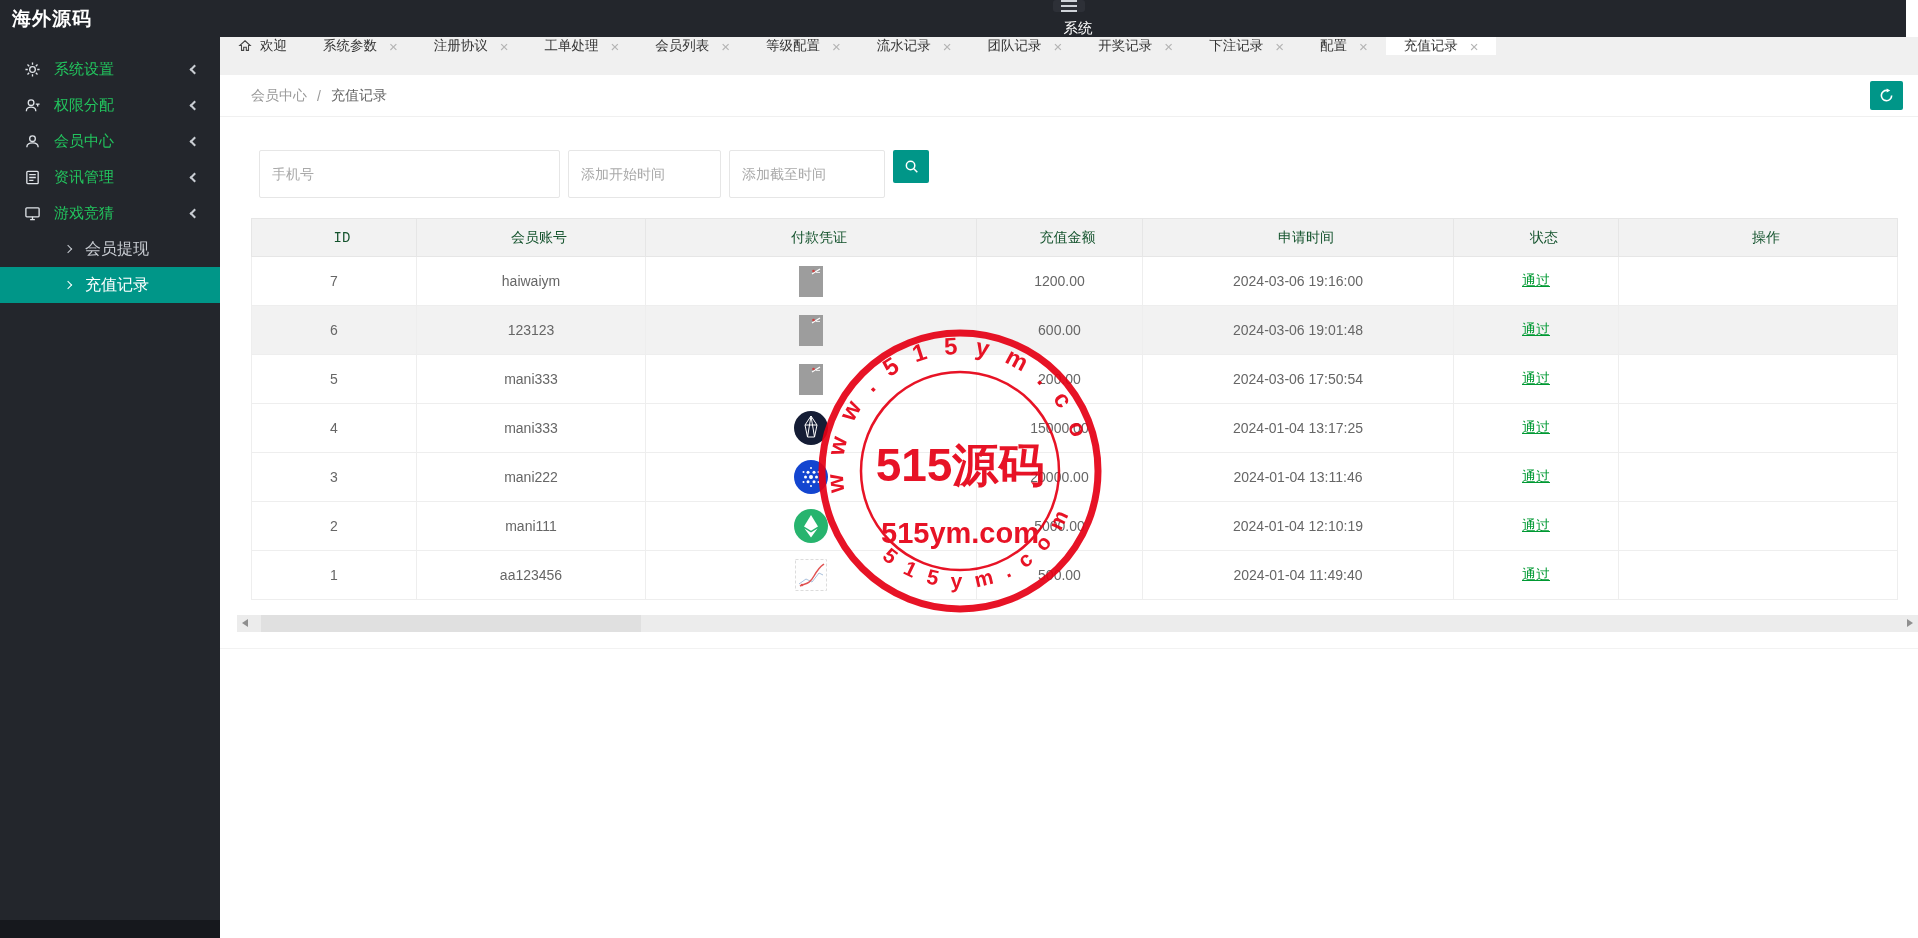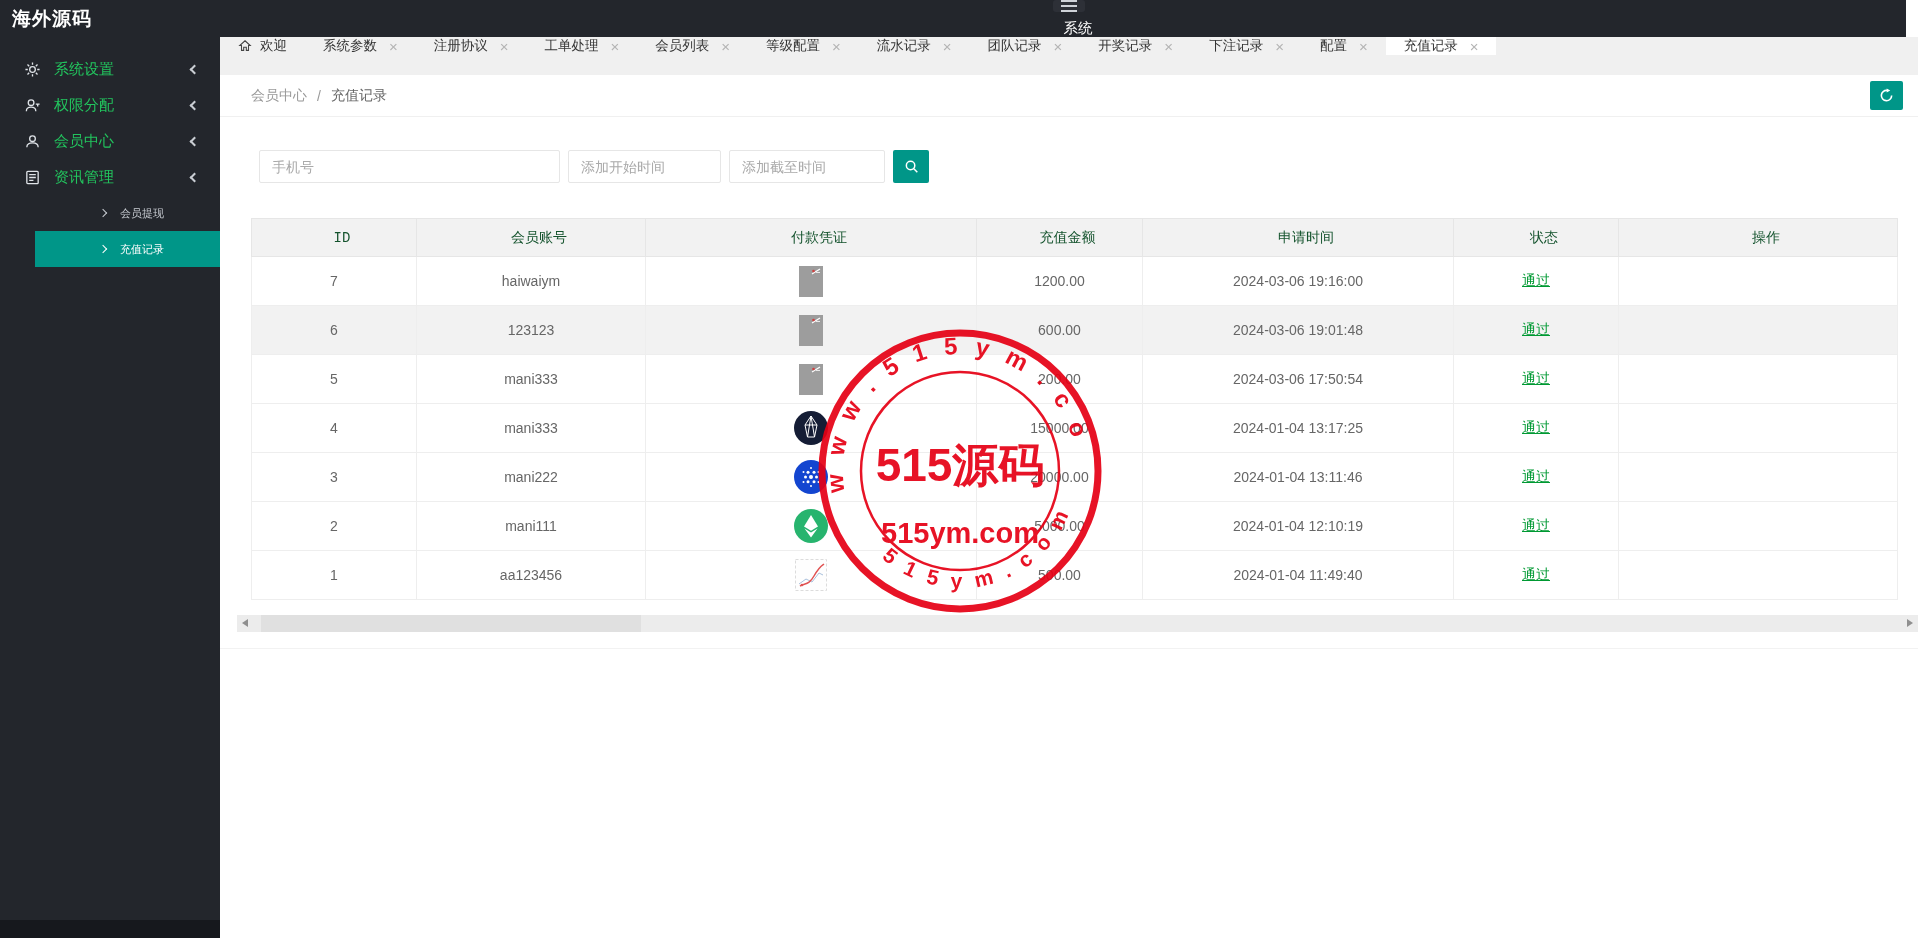--- a/index.html
+++ b/index.html
@@ -11,21 +11,21 @@
   .brand{height:37px;line-height:37px;padding-left:12px;color:#fff;font-size:19px;font-weight:bold;letter-spacing:1px;}
   .menu{margin-top:14px;}
   .menu-item{height:36px;display:flex;align-items:center;padding:0 22px 0 24px;color:#22c55e;font-size:15px;cursor:pointer;}
   .mi-icon{width:17px;height:17px;margin-right:13px;display:inline-flex;}
   .mi-icon svg{width:17px;height:17px;}
   .menu-item .chev{margin-left:auto;}
   .chev{width:7px;height:7px;display:inline-block;border-left:2px solid #c9cdd3;border-bottom:2px solid #c9cdd3;}
   .chev-left{transform:rotate(45deg);}
   .chev-down{transform:rotate(-45deg);}
   .chev-right{transform:rotate(-135deg);}
-  .submenu-item{height:36px;display:flex;align-items:center;padding-left:65px;color:#c8ccd2;font-size:11px;cursor:pointer;margin-left:35px;}
+  .submenu-item{height:36px;display:flex;align-items:center;padding-left:65px;color:#c8ccd2;font-size:16px;cursor:pointer;}
   .submenu-item .chev{width:6px;height:6px;border-width:1.5px;margin-right:14px;}
   .submenu-item.active{background:#009688;color:#fff;}
   .submenu-item.active .chev{border-color:#fff;}
   .sidebar-foot{position:absolute;bottom:0;left:0;width:100%;height:18px;background:#16181d;}
 
   
   .topbar{position:absolute;left:220px;right:12px;top:0;height:37px;background:#23262c;display:flex;align-items:center;flex-direction:column;}
   .burger{width:32px;height:33px;background:#2d3037;border-radius:3px;margin-left:12px;display:flex;flex-direction:column;justify-content:center;gap:3px;align-items:center;cursor:pointer;}
   .burger i{display:block;width:16px;height:2px;background:#cfd3d9;}
   .top-tab{margin-left:30px;height:37px;line-height:33px;padding:0 15px;color:#fff;font-size:14.5px;border-bottom:4px solid #4caf50;cursor:pointer;}
@@ -41,21 +41,21 @@
 
   
   .crumbbar{position:absolute;left:220px;right:0;top:75px;height:42px;background:#fff;border-bottom:1px solid #f0f0f0;display:flex;align-items:center;}
   .crumb{margin-left:31px;font-size:14px;color:#999;display:flex;gap:10px;align-items:center;}
   .crumb .cur{color:#666;}
   .refresh-btn{margin-left:auto;margin-right:15px;width:33px;height:29px;background:#009688;border:none;border-radius:2px;display:flex;align-items:center;justify-content:center;cursor:pointer;}
 
   
   .main{position:absolute;left:220px;right:0;top:117px;bottom:0;background:#fff;}
   .filters{position:absolute;left:39px;top:33px;display:flex;gap:8px;}
-  .inp{height:33px;border:1px solid #e6e6e6;border-radius:2px;padding:0 12px;font-size:14px;color:#666;background:#fff;outline:none;}
+  .inp{height:48px;border:1px solid #e6e6e6;border-radius:2px;padding:0 12px;font-size:14px;color:#666;background:#fff;outline:none;}
   .inp::placeholder{color:#a9a9a9;}
   .inp.phone{width:301px;}
   .inp.t1{width:153px;}
   .inp.t2{width:156px;}
   .search-btn{width:36px;height:33px;background:#009688;border:none;border-radius:2px;display:flex;align-items:center;justify-content:center;cursor:pointer;}
 
   .tablewrap{position:absolute;left:31px;top:101px;}
   table{border-collapse:collapse;table-layout:fixed;width:1646px;}
   th{height:38px;background:#f2f2f2;font-weight:normal;font-size:14px;color:#14532d;text-align:center;padding-left:16px;border:1px solid #e6e6e6;font-family:Liberation Mono, monospace;}
   td{height:49px;font-size:14px;color:#666;text-align:center;border:1px solid #eeeeee;padding:0;}
@@ -117,20 +117,32 @@
       <div class="menu-item">
         <span class="mi-icon">
           <svg viewBox="0 0 18 18">
             <g fill="none" stroke="#dfe3e8" stroke-width="1.4">
               <rect x="3" y="2.5" width="12" height="13" rx="1"></rect>
               <path d="M5.5 6h7M5.5 9h7M5.5 12h4.5"></path>
             </g>
           </svg>
         </span>
         <span class="mi-label">资讯管理</span>
+        <span class="chev chev-left"></span>
+      </div>
+      <div class="menu-item">
+        <span class="mi-icon">
+          <svg viewBox="0 0 18 18">
+            <g fill="none" stroke="#dfe3e8" stroke-width="1.4">
+              <rect x="2" y="3" width="14" height="9.5" rx="1"></rect>
+              <path d="M6.5 15.5h5M9 12.5v3"></path>
+            </g>
+          </svg>
+        </span>
+        <span class="mi-label">游戏竞猜</span>
         <span class="chev chev-left"></span>
       </div>
       <div class="submenu-item">
         <span class="chev chev-right"></span>
         <span class="mi-label">会员提现</span>
       </div>
       <div class="submenu-item active">
         <span class="chev chev-right"></span>
         <span class="mi-label">充值记录</span>
       </div>

